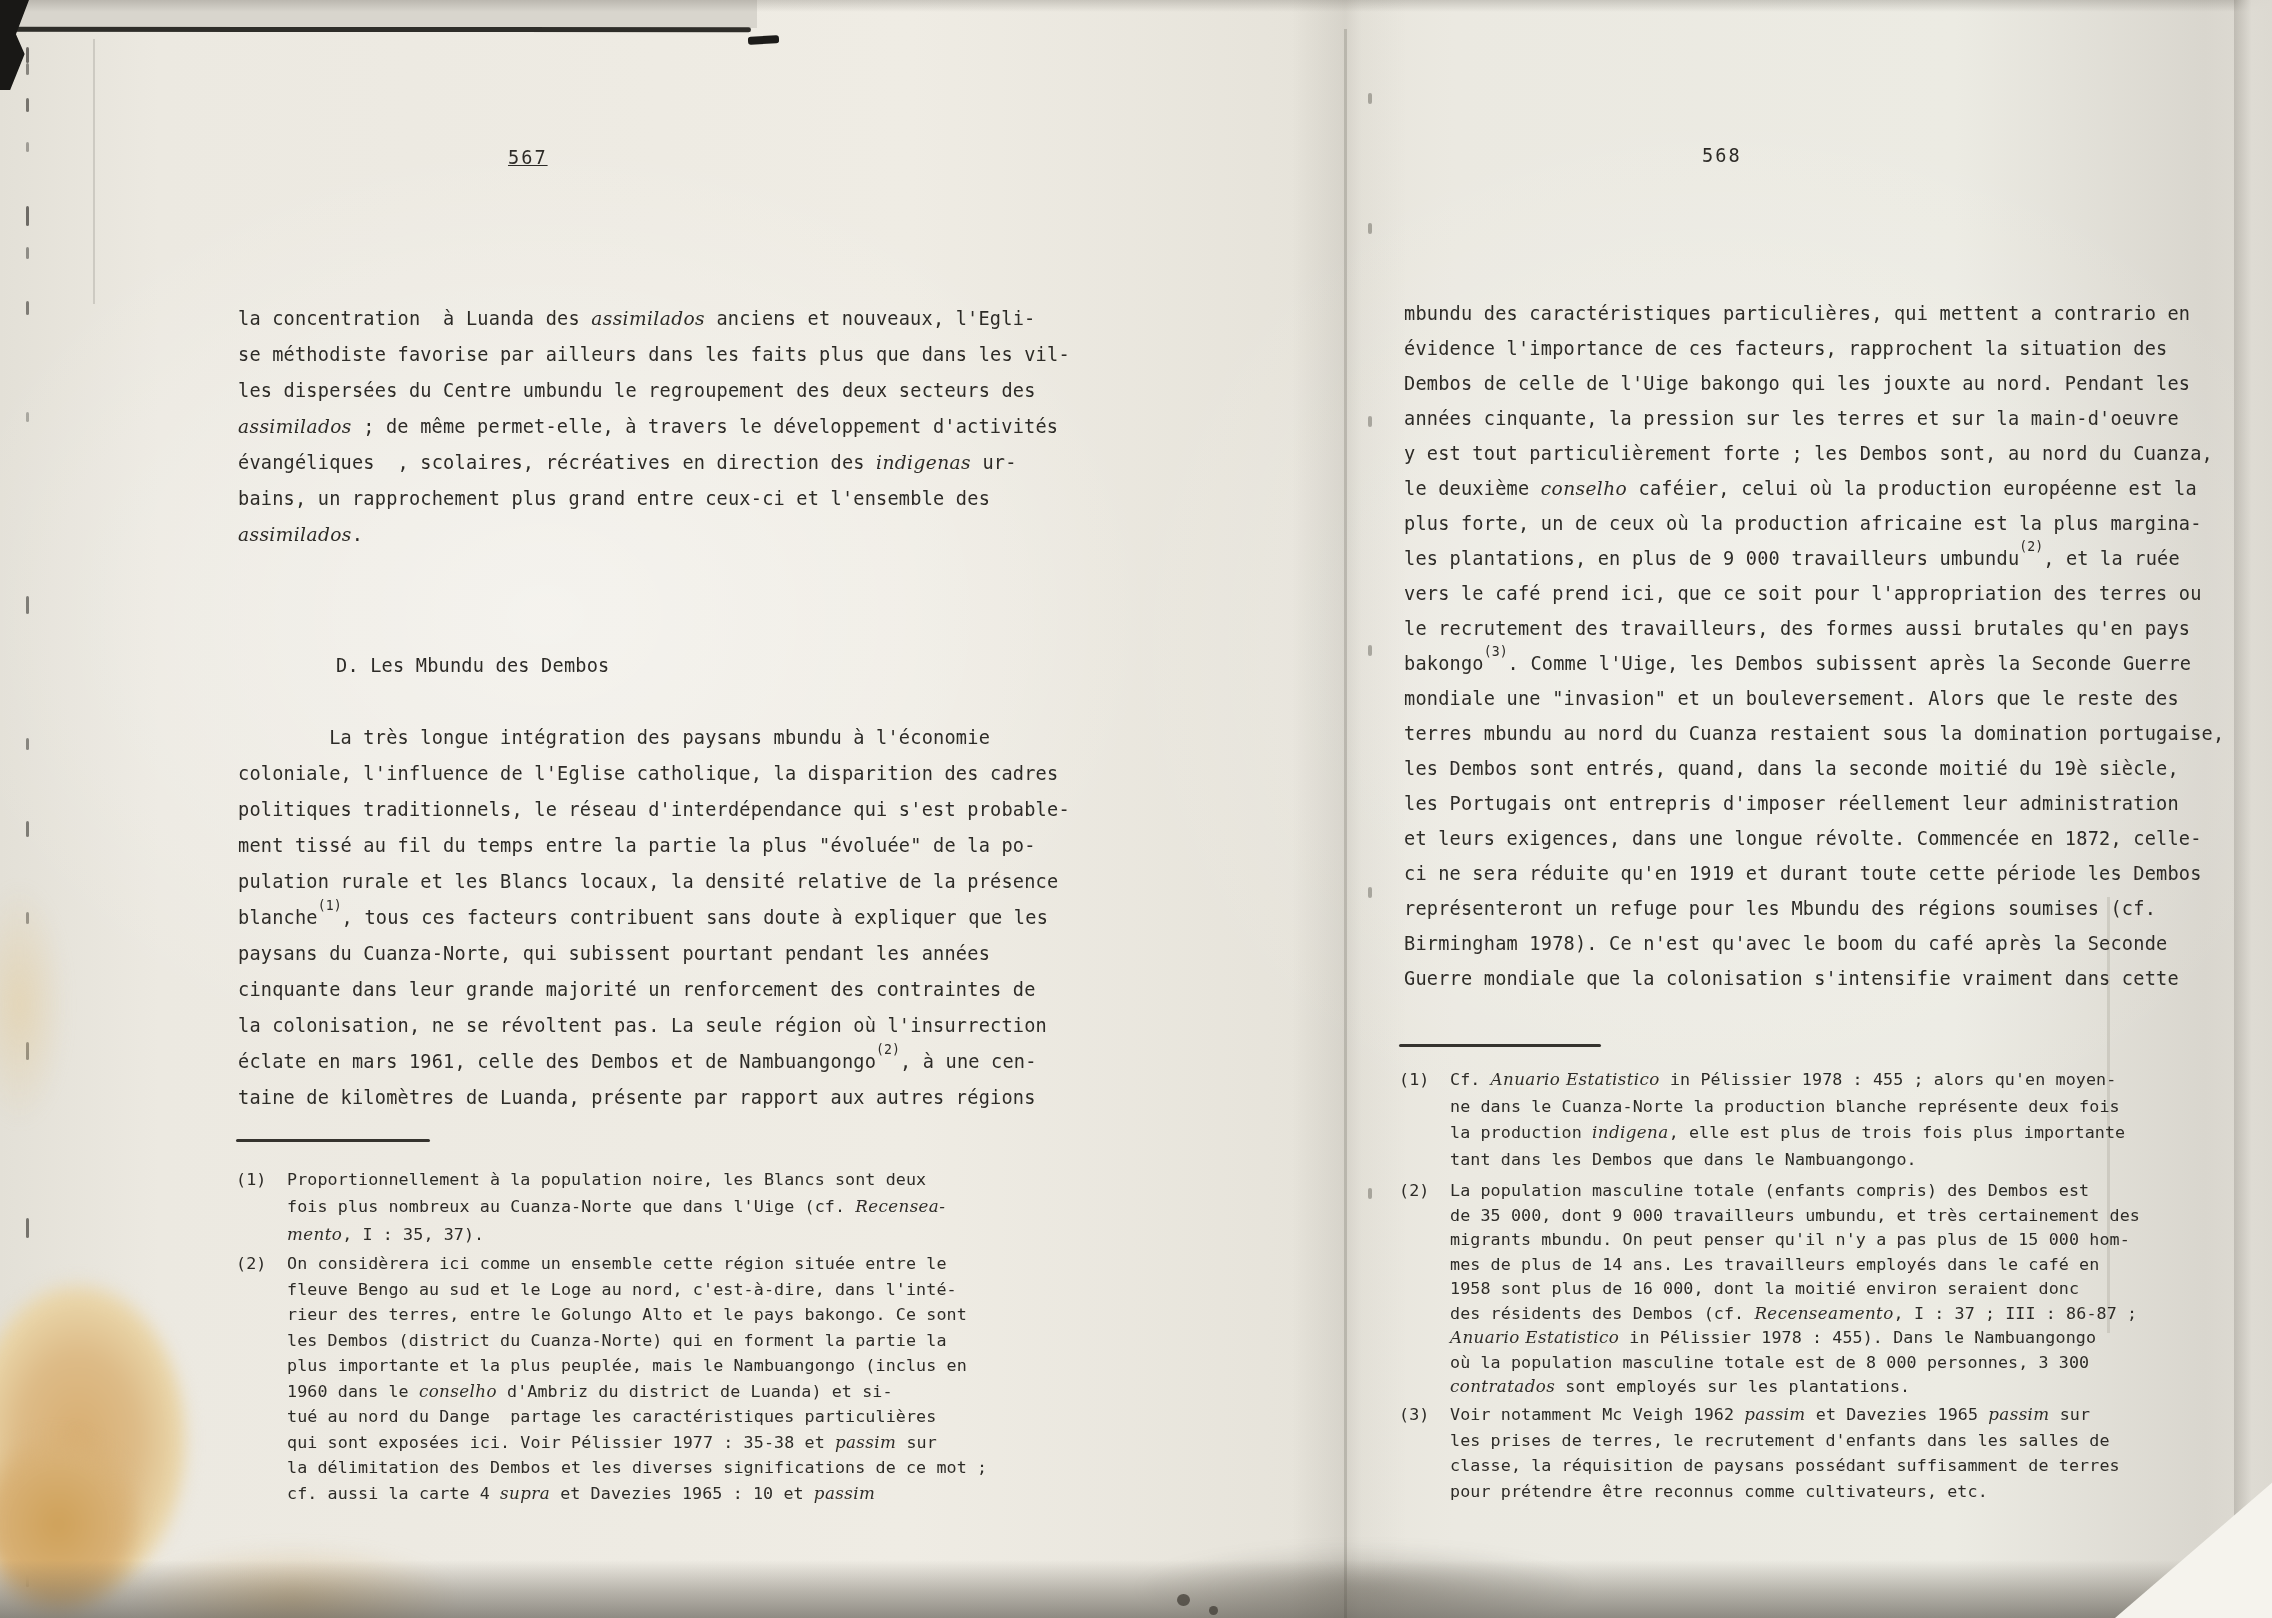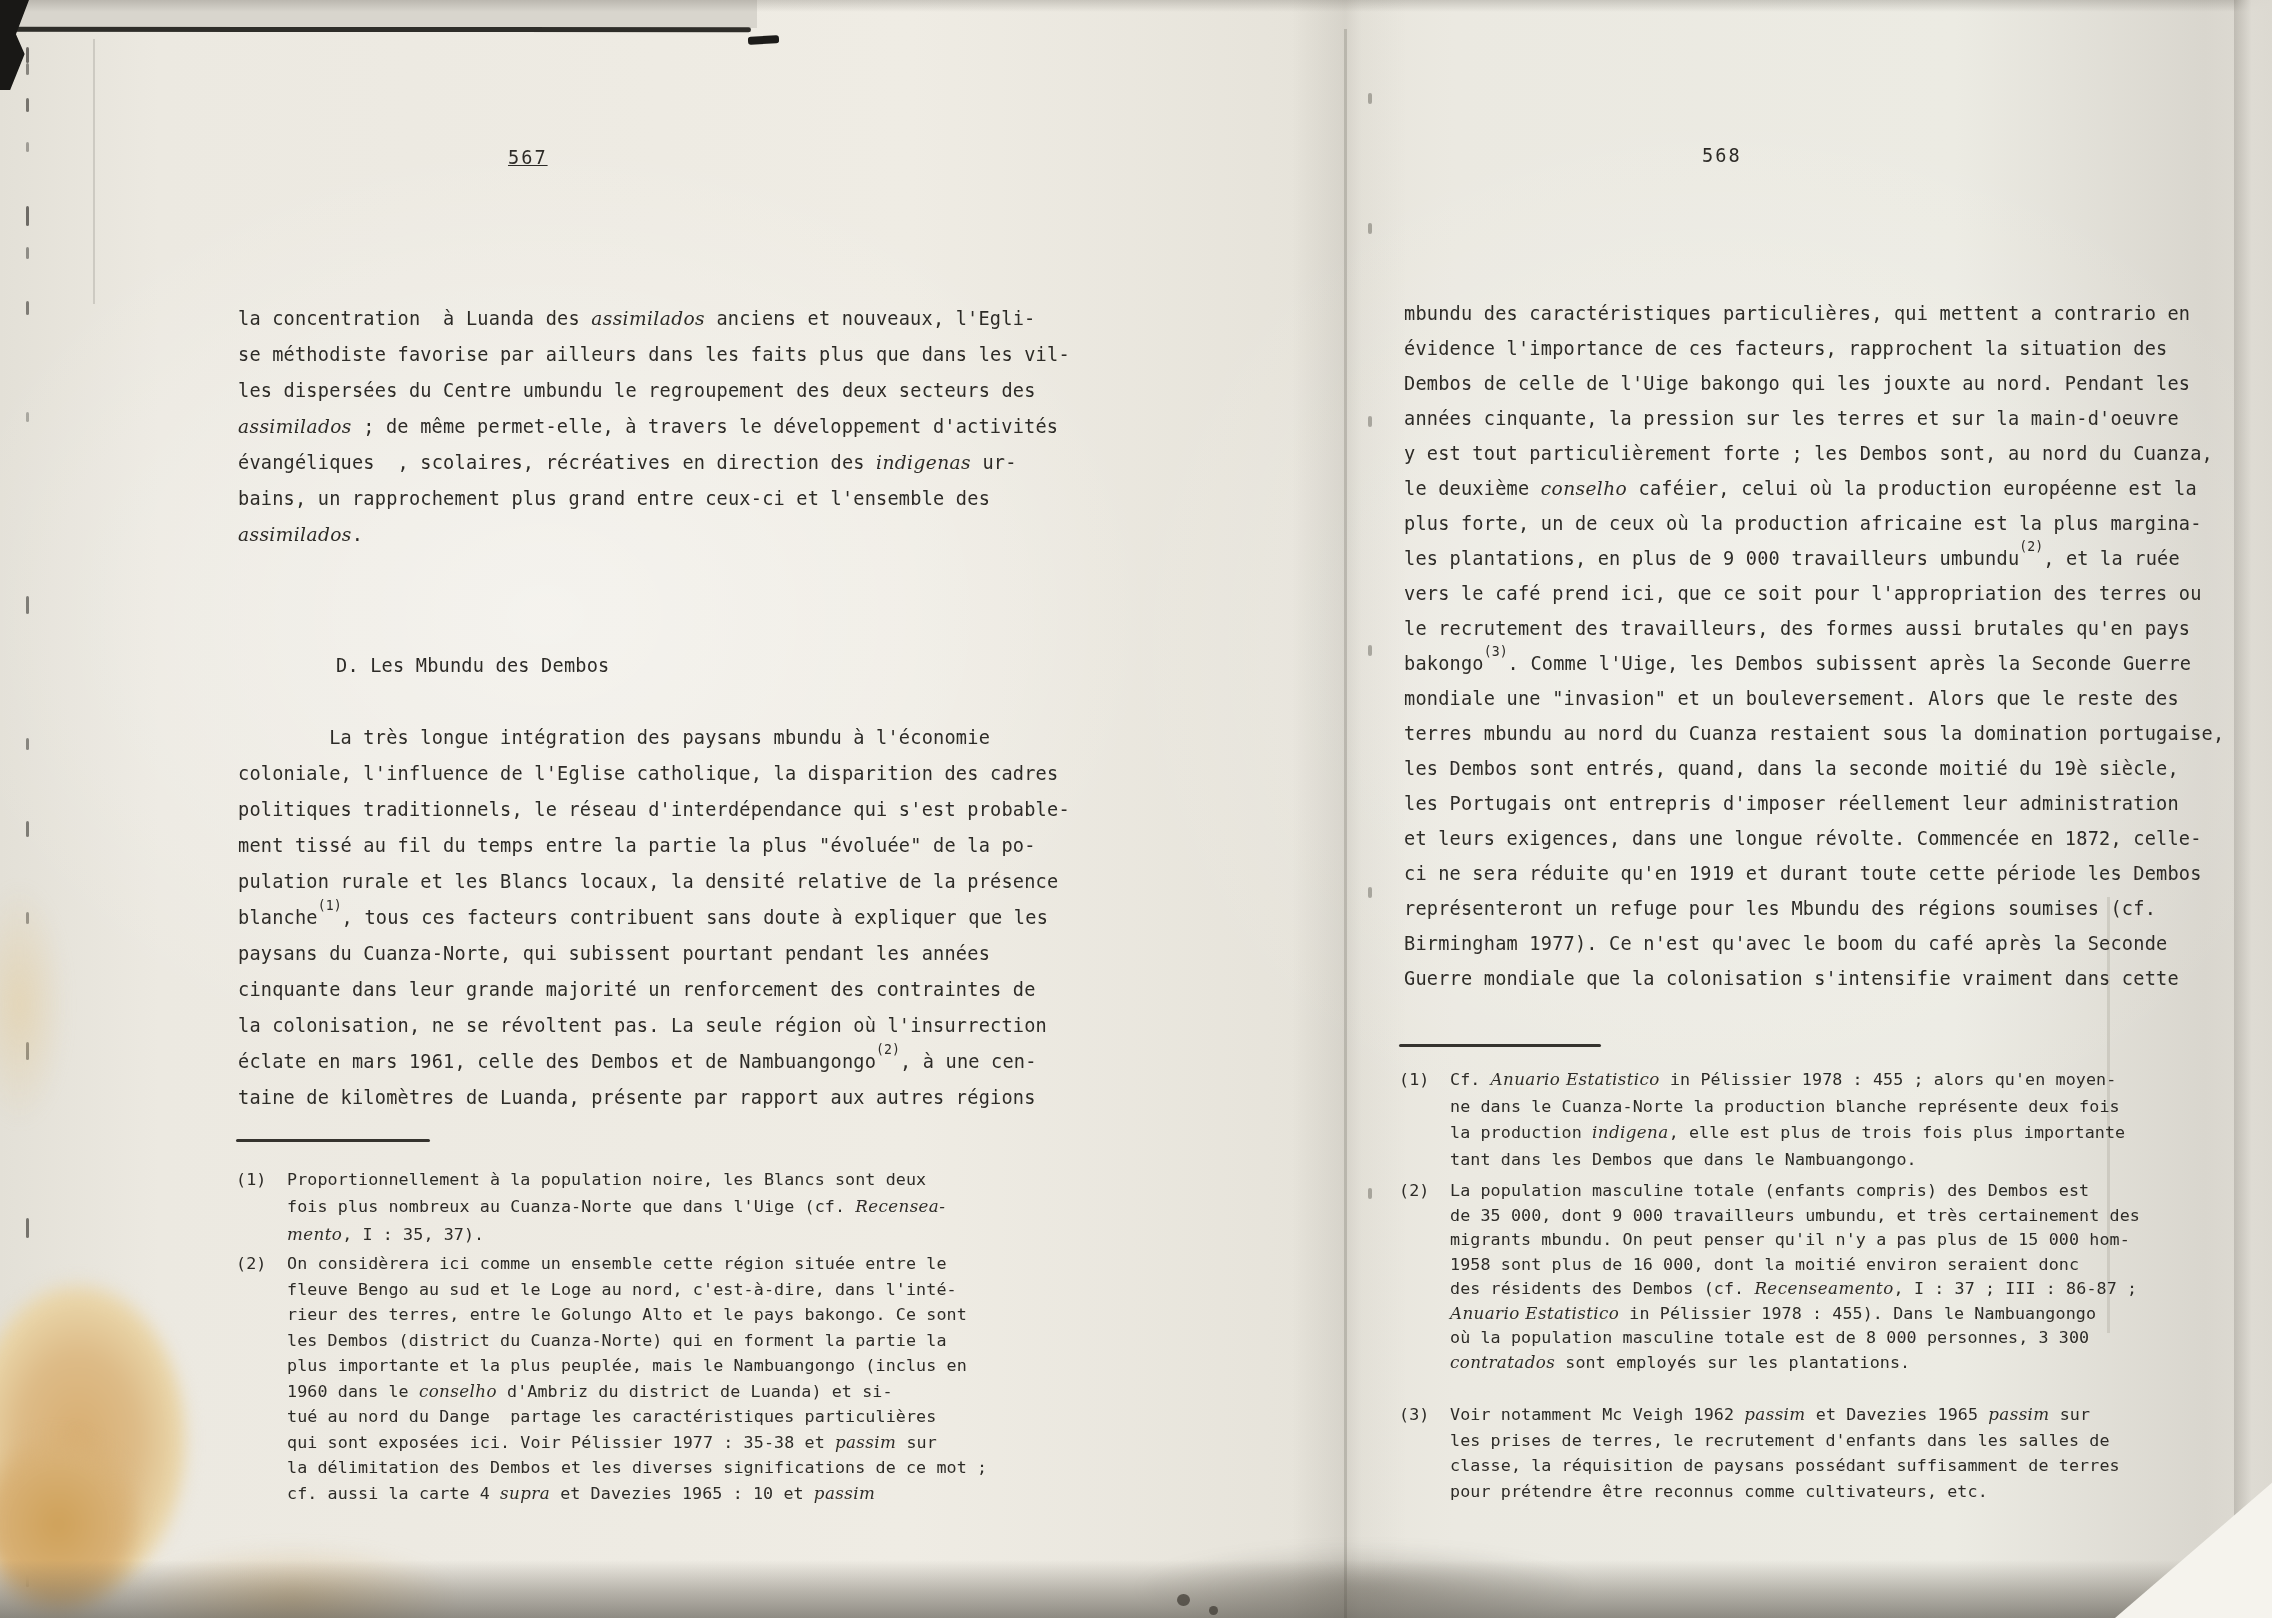--- a/index.html
+++ b/index.html
@@ -181,21 +181,21 @@
         <div class="tline">vers le café prend ici, que ce soit pour l'appropriation des terres ou</div>
         <div class="tline">le recrutement des travailleurs, des formes aussi brutales qu'en pays</div>
         <div class="tline">bakongo<sup class="fnref">(3)</sup>. Comme l'Uige, les Dembos subissent après la Seconde Guerre</div>
         <div class="tline">mondiale une "invasion" et un bouleversement. Alors que le reste des</div>
         <div class="tline">terres mbundu au nord du Cuanza restaient sous la domination portugaise,</div>
         <div class="tline">les Dembos sont entrés, quand, dans la seconde moitié du 19è siècle,</div>
         <div class="tline">les Portugais ont entrepris d'imposer réellement leur administration</div>
         <div class="tline">et leurs exigences, dans une longue révolte. Commencée en 1872, celle-</div>
         <div class="tline">ci ne sera réduite qu'en 1919 et durant toute cette période les Dembos</div>
         <div class="tline">représenteront un refuge pour les Mbundu des régions soumises (cf.</div>
-        <div class="tline">Birmingham 1977). Ce n'est qu'avec le boom du café après la Seconde</div>
+        <div class="tline">Birmingham 1978). Ce n'est qu'avec le boom du café après la Seconde</div>
         <div class="tline">Guerre mondiale que la colonisation s'intensifie vraiment dans cette</div>
       </div>
 
     <div class="fn-rule" style="left:1399px;top:1044px;width:202px;"></div>
 
     <div class="fn fs-fn lh27" style="left:1399px;top:1066px;">
       <div class="fn-label tline">(1)</div>
       <div>
           <div class="tline">Cf. <span class="it">Anuario Estatistico</span> in Pélissier 1978 : 455 ; alors qu'en moyen-</div>
           <div class="tline">ne dans le Cuanza-Norte la production blanche représente deux fois</div>
@@ -203,20 +203,21 @@
           <div class="tline">tant dans les Dembos que dans le Nambuangongo.</div>
         </div>
     </div>
 
     <div class="fn fs-fn lh25" style="left:1399px;top:1178px;">
       <div class="fn-label tline">(2)</div>
       <div>
           <div class="tline">La population masculine totale (enfants compris) des Dembos est</div>
           <div class="tline">de 35 000, dont 9 000 travailleurs umbundu, et très certainement des</div>
           <div class="tline">migrants mbundu. On peut penser qu'il n'y a pas plus de 15 000 hom-</div>
+          <div class="tline">mes de plus de 14 ans. Les travailleurs employés dans le café en</div>
           <div class="tline">1958 sont plus de 16 000, dont la moitié environ seraient donc</div>
           <div class="tline">des résidents des Dembos (cf. <span class="it">Recenseamento</span>, I : 37 ; III : 86-87 ;</div>
           <div class="tline"><span class="it">Anuario Estatistico</span> in Pélissier 1978 : 455). Dans le Nambuangongo</div>
           <div class="tline">où la population masculine totale est de 8 000 personnes, 3 300</div>
           <div class="tline"><span class="it">contratados</span> sont employés sur les plantations.</div>
         </div>
     </div>
 
     <div class="fn fs-fn lh26" style="left:1399px;top:1402px;">
       <div class="fn-label tline">(3)</div>

